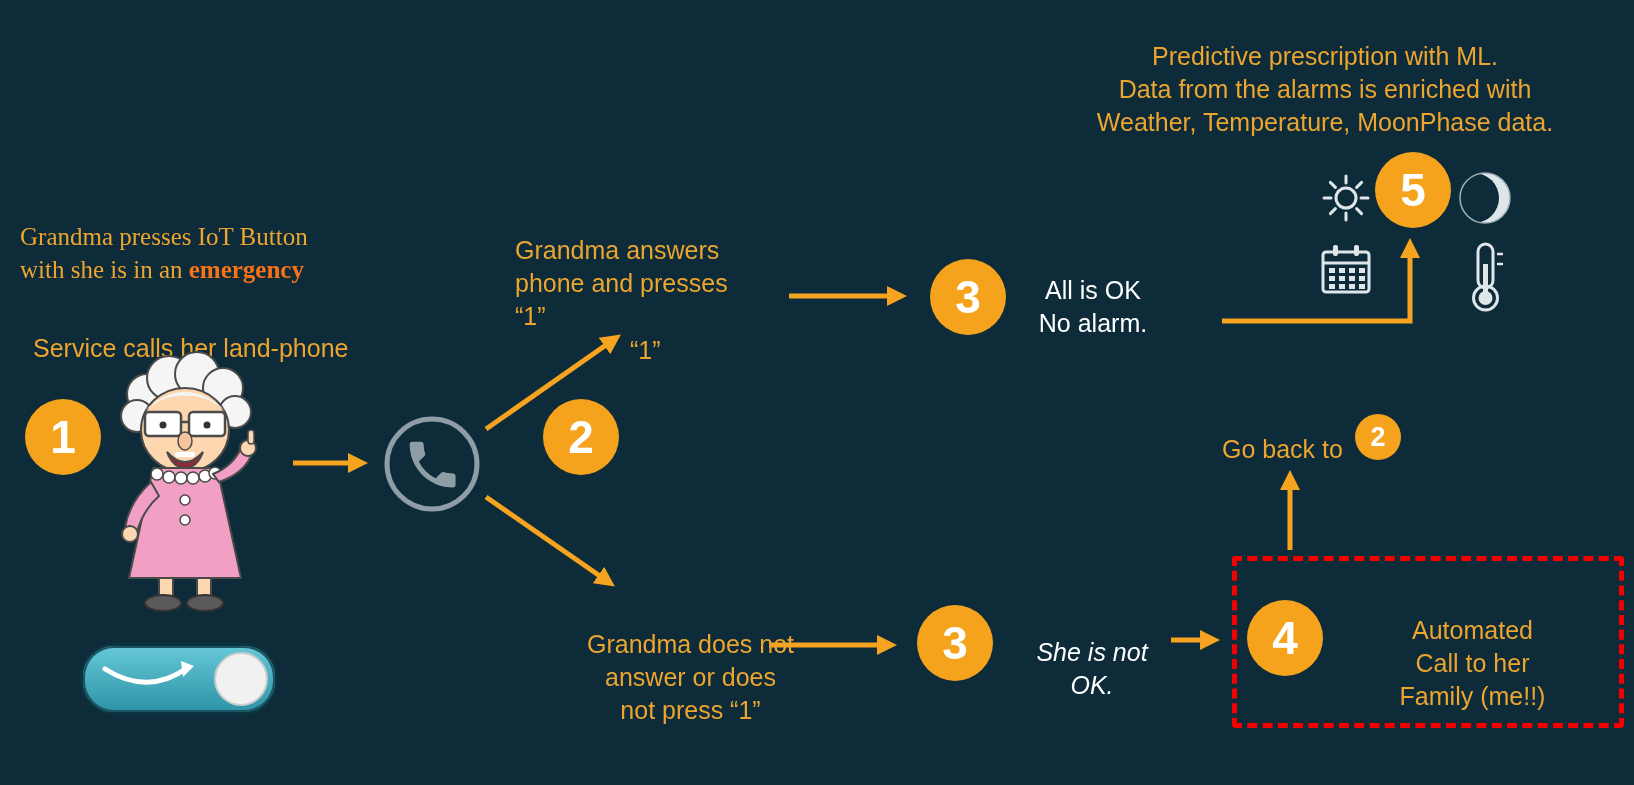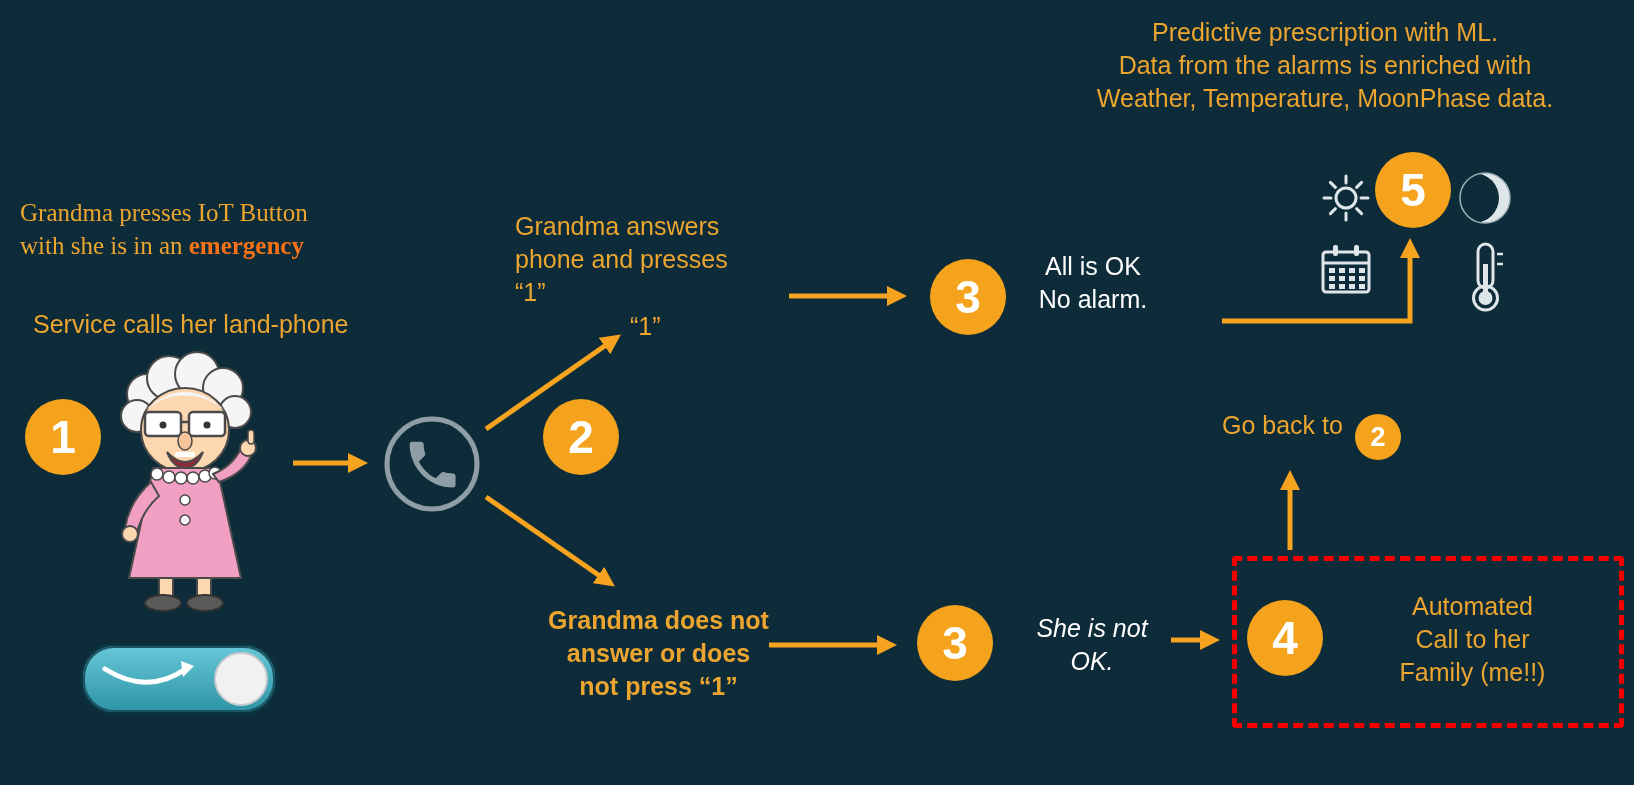--- a/index.html
+++ b/index.html
@@ -2,21 +2,21 @@
 <html><head>
 <meta charset="utf-8">
 <style>
   html,body{margin:0;padding:0;background:#0d2b39;}
   .stage{position:relative;width:1634px;height:785px;background:#0d2b39;overflow:hidden;
          font-family:"Liberation Sans",sans-serif;}
   .abs{position:absolute;}
   .pre{white-space:pre-line;}
   .orange{color:#eca52f;}
   .white{color:#ffffff;}
-  .txt{font-size:25px;line-height:33px;}
+  .txt{font-size:25px;line-height:33px;margin-top:24px;}
   .center{text-align:center;}
   .badge{position:absolute;border-radius:50%;background:#f5a31d;color:#ffffff;
          font-weight:bold;display:flex;align-items:center;justify-content:center;}
   .badge-lg{width:76px;height:76px;font-size:46px;}
   .badge-sm{width:46px;height:46px;font-size:27px;}
   .emph{color:#f97316;font-weight:bold;}
   .overlay{position:absolute;left:0;top:0;pointer-events:none;}
   .dashed-box{position:absolute;left:1232px;top:556px;width:382px;height:162px;
               border:5px dashed #f50000;border-radius:4px;}
   .dash-btn{position:absolute;left:80px;top:643px;width:192px;height:66px;border-radius:34px;
@@ -179,21 +179,21 @@
     <circle cx="19.5" cy="58" r="12" stroke="#dfe6e9" stroke-width="3" fill="none"></circle>
     <circle cx="19.5" cy="58" r="7" fill="#dfe6e9"></circle>
     <rect x="17" y="24" width="5" height="30" fill="#dfe6e9"></rect>
     <line x1="31" y1="14" x2="37" y2="14" stroke="#dfe6e9" stroke-width="2.5"></line>
     <line x1="31" y1="24" x2="37" y2="24" stroke="#dfe6e9" stroke-width="2.5"></line>
   </svg>
 
   <div class="abs orange txt" style="left:1222px;top:409px;">Go back to</div>
   <div class="badge badge-sm" style="left:1355px;top:414px;">2</div>
 
-  <div class="abs orange txt center pre" style="left:536px;top:604px;width:245px;font-weight:bold;">Grandma does not
+  <div class="abs orange txt center pre" style="left:568px;top:604px;width:245px;">Grandma does not
 answer or does
 not press “1”</div>
 
   <div class="badge badge-lg" style="left:917px;top:605px;">3</div>
 
   <div class="abs white txt center pre" style="left:1022px;top:612px;width:140px;font-style:italic;">She is not
 OK.</div>
 
   <div class="dashed-box"></div>
   <div class="badge badge-lg" style="left:1247px;top:600px;">4</div>

